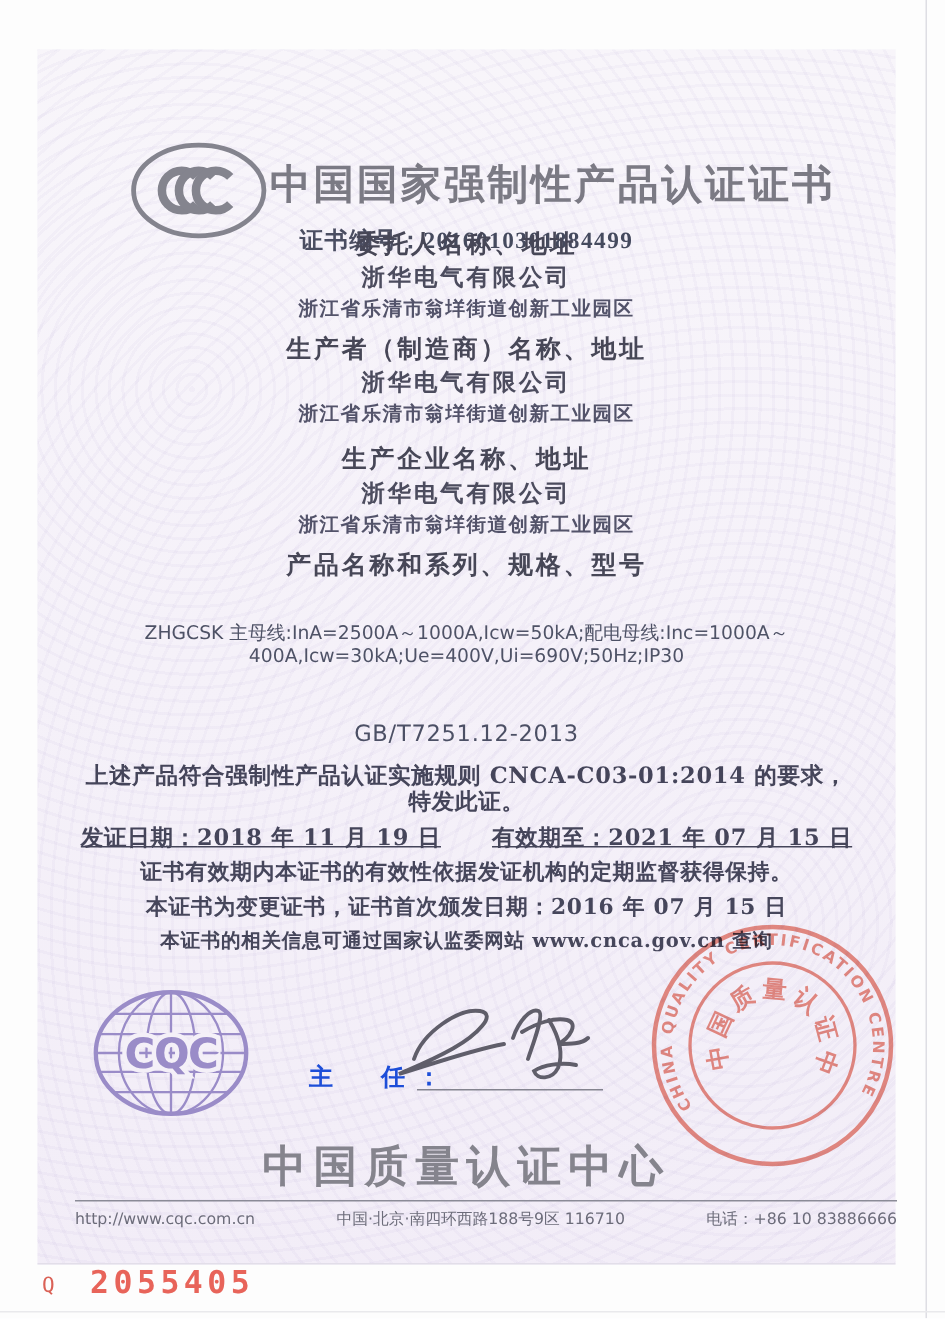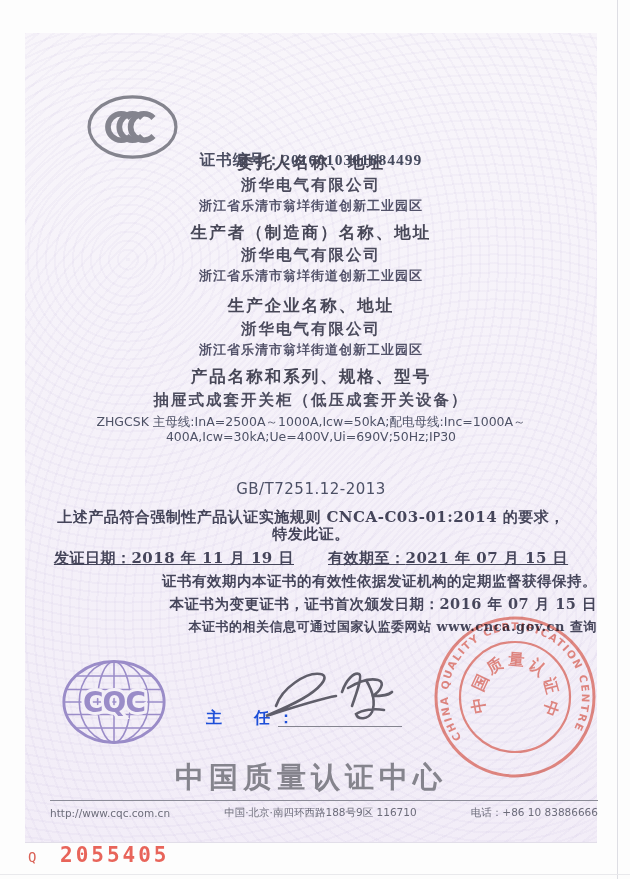--- a/index.html
+++ b/index.html
@@ -30,21 +30,21 @@
   .sec-h  { font-size:16.5px; font-weight:bold; color:#474757; letter-spacing:2px; }
   .sec-n  { font-size:15.5px; font-weight:bold; color:#4c4c5e; letter-spacing:2px; }
   .sec-a  { font-size:13px;  font-weight:bold; color:#53536a; letter-spacing:1px; }
   .spec   { font-family:"DejaVu Sans","Liberation Sans",sans-serif;
             font-size:12.5px; color:#4e5266; line-height:14.5px; font-weight:500; }
   .std-v  { font-family:"DejaVu Sans","Liberation Sans",sans-serif;
             font-size:15px; color:#4c5065; letter-spacing:.5px; }
   .stmt   { font-size:15px; font-weight:bold; color:#45455a; line-height:16.5px; letter-spacing:.5px; }
   .dates  { font-size:15px; font-weight:bold; color:#45455a; letter-spacing:.5px;text-decoration:underline; }
   .dates .gap { display:inline-block; width:34px; }
-  .note   { font-size:14.5px; font-weight:bold; color:#46465b; letter-spacing:.5px;text-align:right; }
+  .note   { font-size:14.5px; font-weight:bold; color:#46465b; letter-spacing:.5px; }
   .note3  { font-size:13px; }
   .sig-label { left:206px; top:708px; font-size:16px; font-weight:bold; color:#1d4ed8; letter-spacing:8px; }
   .sig-line  { left:278px; top:726px; width:124px; height:0; border-top:1.2px solid #84848f; }
   .org-big {
     top:758px; font-family:"DejaVu Sans","Liberation Sans",sans-serif;
     font-size:29px; font-weight:bold; color:#85848d; letter-spacing:5px;
   }
   .foot-rule { left:50px; top:800px; width:548px; height:0; border-top:1.2px solid #8b8b97; }
   .footer-row {
     left:50px; top:806px; width:548px; display:flex; justify-content:space-between; align-items:center;
@@ -64,39 +64,39 @@
 <div class="page">
   <div class="paper">
 
     <svg class="abs" style="left:60px; top:60px;" width="95" height="68" viewBox="0 0 100 72" aria-hidden="true">
       <ellipse cx="50" cy="36" rx="46" ry="32" fill="none" stroke="#84848e" stroke-width="3.4"></ellipse>
       <circle cx="38" cy="36" r="14" fill="none" stroke="#84848e" stroke-width="6" pathLength="100" stroke-dasharray="76 24" stroke-dashoffset="88"></circle>
       <circle cx="50" cy="36" r="14" fill="none" stroke="#84848e" stroke-width="6" pathLength="100" stroke-dasharray="76 24" stroke-dashoffset="88"></circle>
       <circle cx="62" cy="36" r="14" fill="none" stroke="#84848e" stroke-width="6" pathLength="100" stroke-dasharray="76 24" stroke-dashoffset="88"></circle>
     </svg>
 
+    <div class="abs cert-title">中国国家强制性产品认证证书</div>
 
     <div class="abs ctr certno">
       <span>证书编号：</span><span class="num">2016010301884499</span>
     </div>
 
     <div class="abs ctr sec-h" style="top:119px">委托人名称、地址</div>
     <div class="abs ctr sec-n" style="top:142px">浙华电气有限公司</div>
     <div class="abs ctr sec-a" style="top:164px">浙江省乐清市翁垟街道创新工业园区</div>
 
     <div class="abs ctr sec-h" style="top:189px">生产者（制造商）名称、地址</div>
     <div class="abs ctr sec-n" style="top:212px">浙华电气有限公司</div>
     <div class="abs ctr sec-a" style="top:234px">浙江省乐清市翁垟街道创新工业园区</div>
 
     <div class="abs ctr sec-h" style="top:262px">生产企业名称、地址</div>
     <div class="abs ctr sec-n" style="top:286px">浙华电气有限公司</div>
     <div class="abs ctr sec-a" style="top:308px">浙江省乐清市翁垟街道创新工业园区</div>
 
     <div class="abs ctr sec-h" style="top:333px">产品名称和系列、规格、型号</div>
-    <div class="abs ctr sec-n" style="top:357px">抽屉式成套开关柜（低压成套开关设备）</div>
     <div class="abs ctr spec" style="top:382px">
       <div>ZHGCSK  主母线:InA=2500A～1000A,Icw=50kA;配电母线:Inc=1000A～</div>
       <div>400A,Icw=30kA;Ue=400V,Ui=690V;50Hz;IP30</div>
     </div>
 
     <div class="abs ctr std-v" style="top:447px">GB/T7251.12-2013</div>
 
     <div class="abs ctr stmt" style="top:476px">
       <div>上述产品符合强制性产品认证实施规则 CNCA-C03-01:2014 的要求，</div>
       <div>特发此证。</div>

